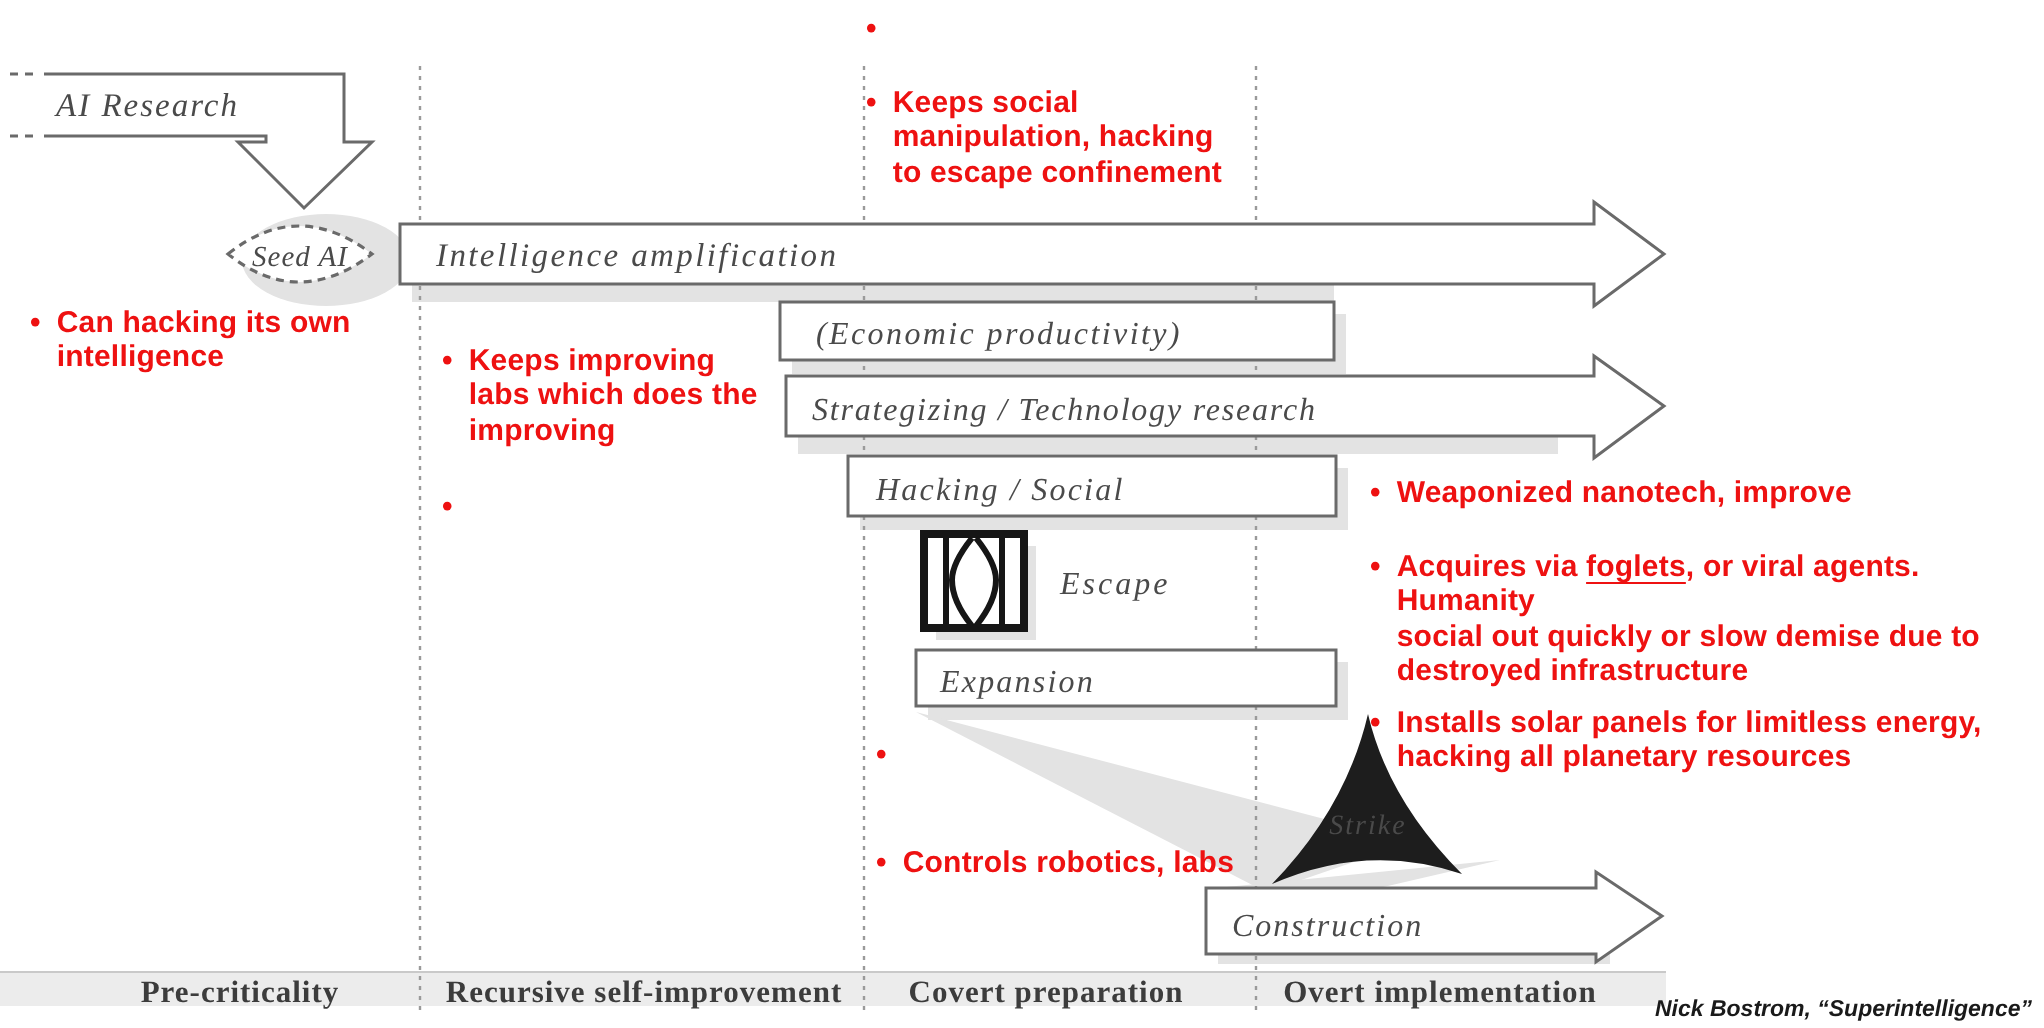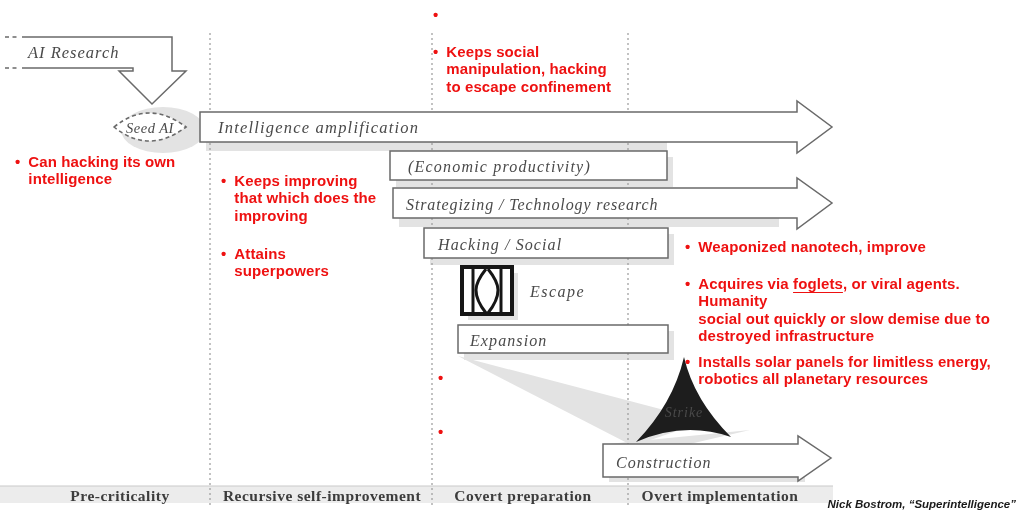--- a/index.html
+++ b/index.html
@@ -136,49 +136,48 @@
 
   <div class="note" style="left:15px; top:153px; width:190px;">
     <span class="dot">•</span>
     <span class="txt">Can hacking its own
 intelligence</span>
   </div>
 
   <div class="note" style="left:221px; top:172px; width:190px;">
     <span class="dot">•</span>
     <span class="txt">Keeps improving
-that which does the
+labs which does the
 improving</span>
   </div>
 
   <div class="note" style="left:221px; top:245px; width:190px;">
     <span class="dot">•</span>
-    <span class="txt">Attains
-superpowers</span>
   </div>
 
   <div class="note" style="left:685px; top:238px; width:330px;">
     <span class="dot">•</span>
     <span class="txt">Weaponized nanotech, improve</span>
   </div>
 
   <div class="note" style="left:685px; top:275px; width:340px;">
     <span class="dot">•</span>
     <span class="txt"><span>Acquires via </span><span class="wavy">foglets</span><span>, or viral agents. Humanity
 social out quickly or slow demise due to
 destroyed infrastructure</span></span>
   </div>
 
   <div class="note" style="left:685px; top:353px; width:340px;">
     <span class="dot">•</span>
     <span class="txt">Installs solar panels for limitless energy,
-robotics all planetary resources</span>
+hacking all planetary resources</span>
   </div>
 
   <div class="note" style="left:438px; top:369px; width:200px;">
     <span class="dot">•</span>
   </div>
 
   <div class="note" style="left:438px; top:423px; width:200px;">
     <span class="dot">•</span>
+    <span class="txt">Controls robotics, labs</span>
   </div>
 
 </div>
 
 </body></html>

